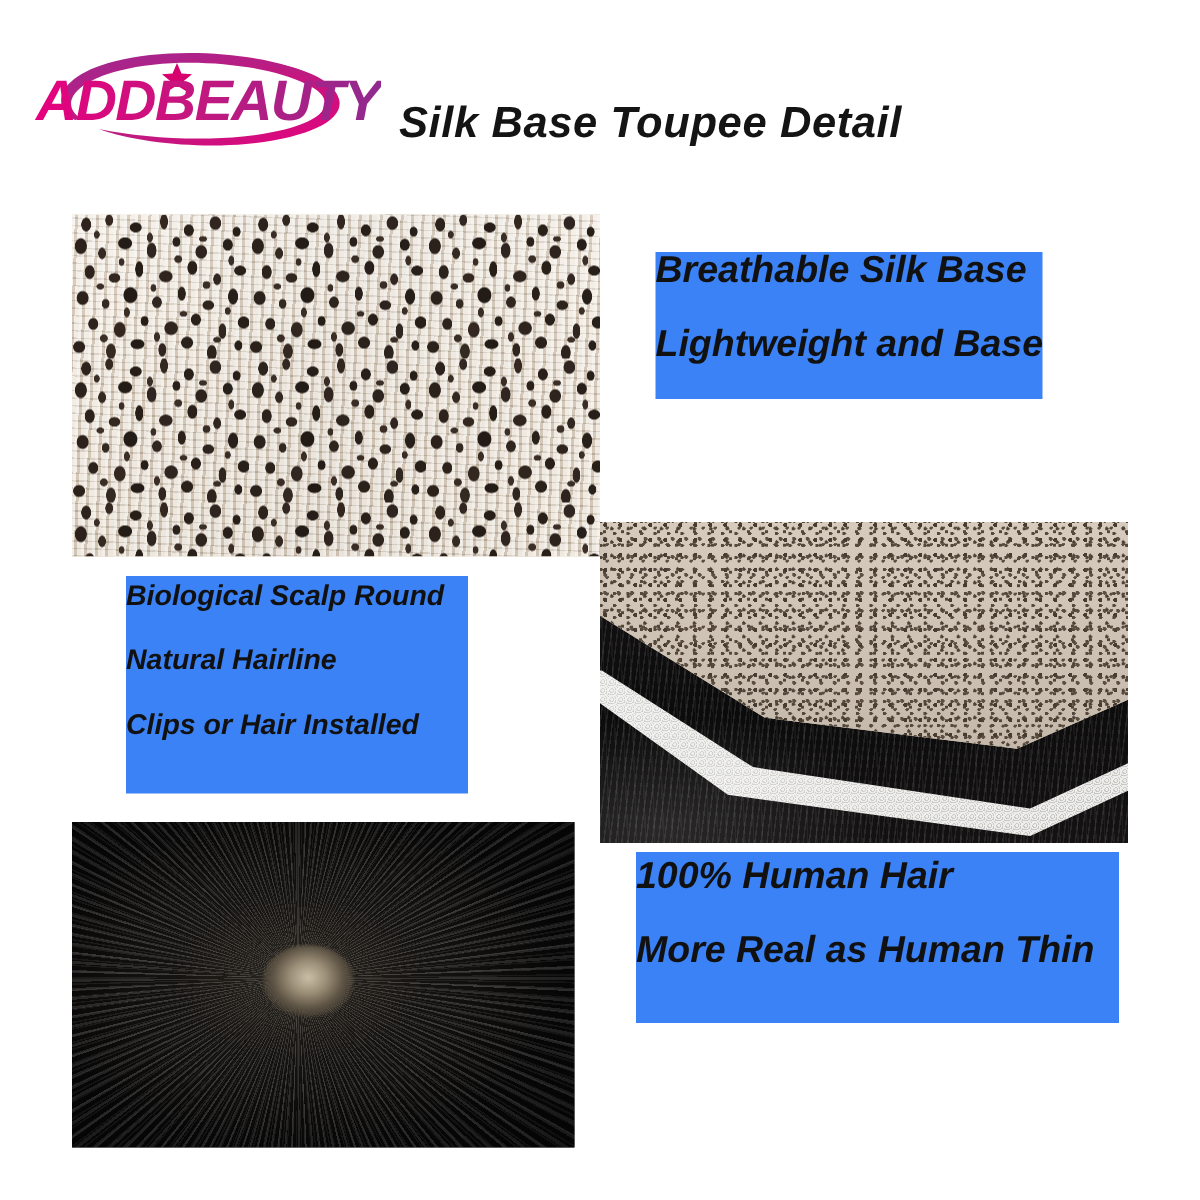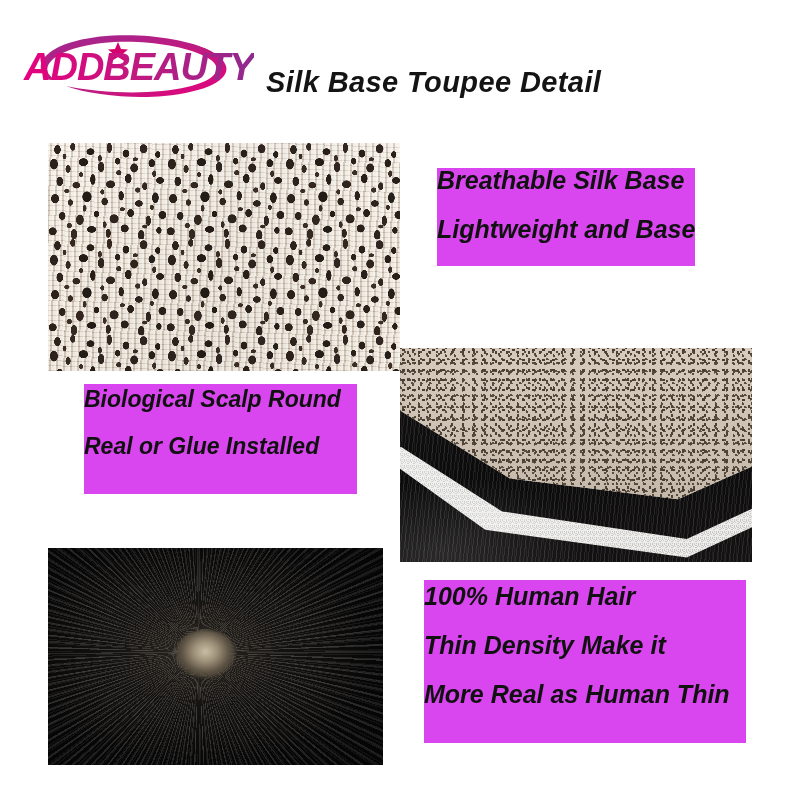--- a/index.html
+++ b/index.html
@@ -239,49 +239,49 @@
     filter: blur(1.2px);
   }
   .crown-vignette {
     position: absolute; inset: 0;
     background: radial-gradient(ellipse 85% 85% at 45% 48%, rgba(0,0,0,0) 40%, rgba(0,0,0,.55) 100%);
   }
 
   
   .text-block {
     position: absolute;
-    background: #d946ef;
+    background: #3b82f6;
     color: #111111;
     font-weight: bold;
     font-style: italic;
     line-height: 1.0;
   }
   .text-block .line {
     white-space: nowrap;
     display: block;
   }
 
   #text-breathable {
     left: 437px;
     top: 168px;
     font-size: 25px;
   }
   #text-breathable .line { margin-bottom: 24px; }
 
   #text-biological {
     left: 84px;
     top: 384px;
-    font-size: 23px;
+    font-size: 19px;
     padding: 4px 16px 12px 0;
   }
   #text-biological .line { margin-bottom: 24px; }
 
   #text-human-hair {
     left: 424px;
-    top: 580px;
+    top: 568px;
     font-size: 25px;
     padding: 4px 16px 12px 0;
   }
   #text-human-hair .line { margin-bottom: 24px; }
 </style>
 </head>
 <body>
 
 <div id="page">
 
@@ -336,22 +336,22 @@
     <div class="crown-vignette"></div>
   </div>
 
   <div class="text-block" id="text-breathable">
     <span class="line">Breathable Silk Base</span>
     <span class="line">Lightweight and Base</span>
   </div>
 
   <div class="text-block" id="text-biological">
     <span class="line">Biological Scalp Round</span>
-    <span class="line">Real or Glue Installed</span>
+    <span class="line">Natural Hairline</span>
+    <span class="line">Clips or Hair Installed</span>
   </div>
 
   <div class="text-block" id="text-human-hair">
     <span class="line">100% Human Hair</span>
-    <span class="line">Thin Density Make it</span>
     <span class="line">More Real as Human Thin</span>
   </div>
 
 </div>
 
 </body></html>

